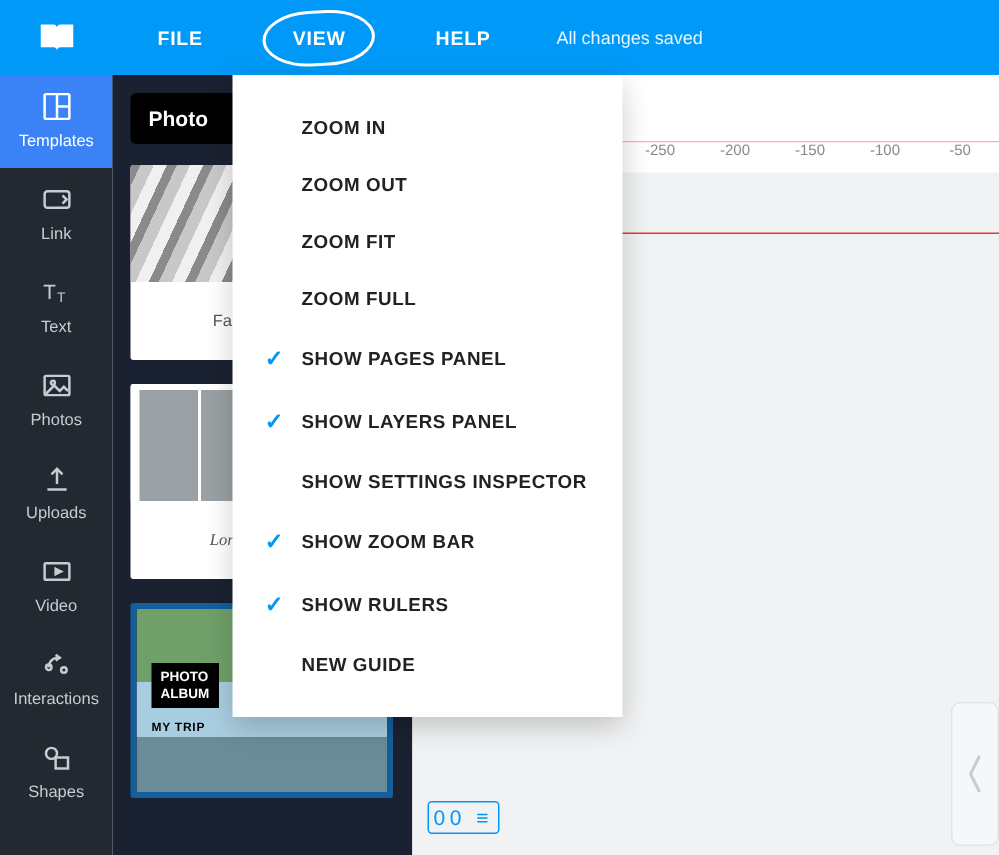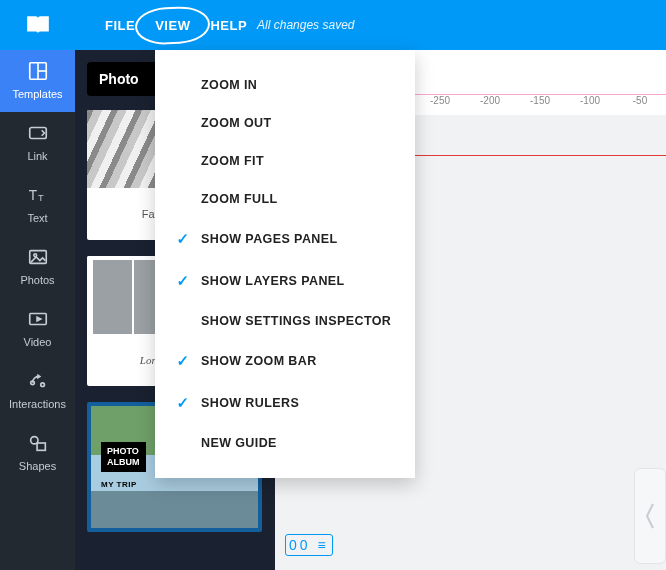--- a/index.html
+++ b/index.html
@@ -2,28 +2,28 @@
 <html><head>
 <meta charset="utf-8">
 <style>
 * { margin: 0; padding: 0; box-sizing: border-box; }
 body { font-family: Arial, Helvetica, sans-serif; width: 666px; height: 570px; overflow: hidden; background: #fff; }
 
 
 .topbar { height: 50px; background: #0099f7; display: flex; align-items: center; color: #fff; }
 .logo { width: 75px; display: flex; justify-content: center; }
 .logo svg { width: 26px; height: 26px; fill: #fff; }
-.menu { display: flex; margin-left: 20px; align-items: center; }
+.menu { display: flex; gap: 40px; margin-left: 20px; align-items: center; }
 .menuitem { font-size: 13px; font-weight: bold; letter-spacing: .5px; cursor: pointer; padding: 6px 10px; border-radius: 50%; }
 .menuitem.active { position: relative; }
 .menuitem.active::before {
   content:""; position:absolute; left:-10px; right:-10px; top:-5px; bottom:-5px;
   border:2px solid #fff; border-radius:50%/60%; transform:rotate(-3deg);
 }
-.saved { font-size: 12px; font-style: italic; opacity: .9; }
+.saved { font-size: 12px; opacity: .9; margin-left: 34px; }
 
 .body { display: flex; height: calc(570px - 50px); }
 
 
 .sidebar { width: 75px; background: #222930; display: flex; flex-direction: column; align-items: center; color: #c5cdd4; }
 .side-item { width:100%; padding: 10px 0 12px; display:flex; flex-direction:column; align-items:center; gap:6px; cursor:pointer; font-size:11px; }
 .side-item.active { background:#3b82f6; color:#fff; }
 .side-item svg { width:22px; height:22px; stroke:#c5cdd4; fill:none; stroke-width:1.8; }
 .side-item.active svg { stroke:#fff; }
 
@@ -108,20 +108,28 @@
     <div class="side-item">
       <svg viewBox="0 0 24 24">
           <rect x="3" y="5" width="18" height="14" rx="1"></rect>
           <circle cx="9" cy="10" r="1.5"></circle>
           <polyline points="4 18 10 12 14 16 17 13 20 16"></polyline>
         </svg>
       <span>Photos</span>
     </div>
     <div class="side-item">
       <svg viewBox="0 0 24 24">
+          <polyline points="8 9 12 5 16 9"></polyline>
+          <line x1="12" y1="5" x2="12" y2="16"></line>
+          <line x1="5" y1="20" x2="19" y2="20"></line>
+        </svg>
+      <span>Uploads</span>
+    </div>
+    <div class="side-item">
+      <svg viewBox="0 0 24 24">
           <rect x="3" y="6" width="18" height="12" rx="1"></rect>
           <polygon points="11 10 15 12 11 14" fill="#c5cdd4"></polygon>
         </svg>
       <span>Video</span>
     </div>
     <div class="side-item">
       <svg viewBox="0 0 24 24">
           <path d="M6 14c0-4 3-7 7-7"></path>
           <polyline points="11 5 14 7 11 9"></polyline>
           <circle cx="6" cy="14" r="2"></circle>

